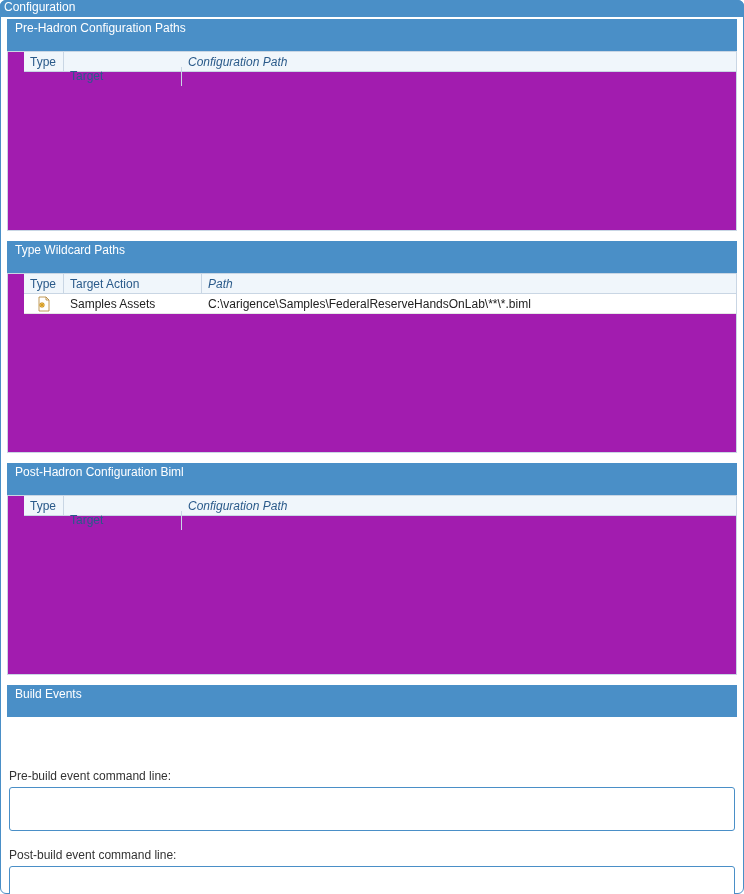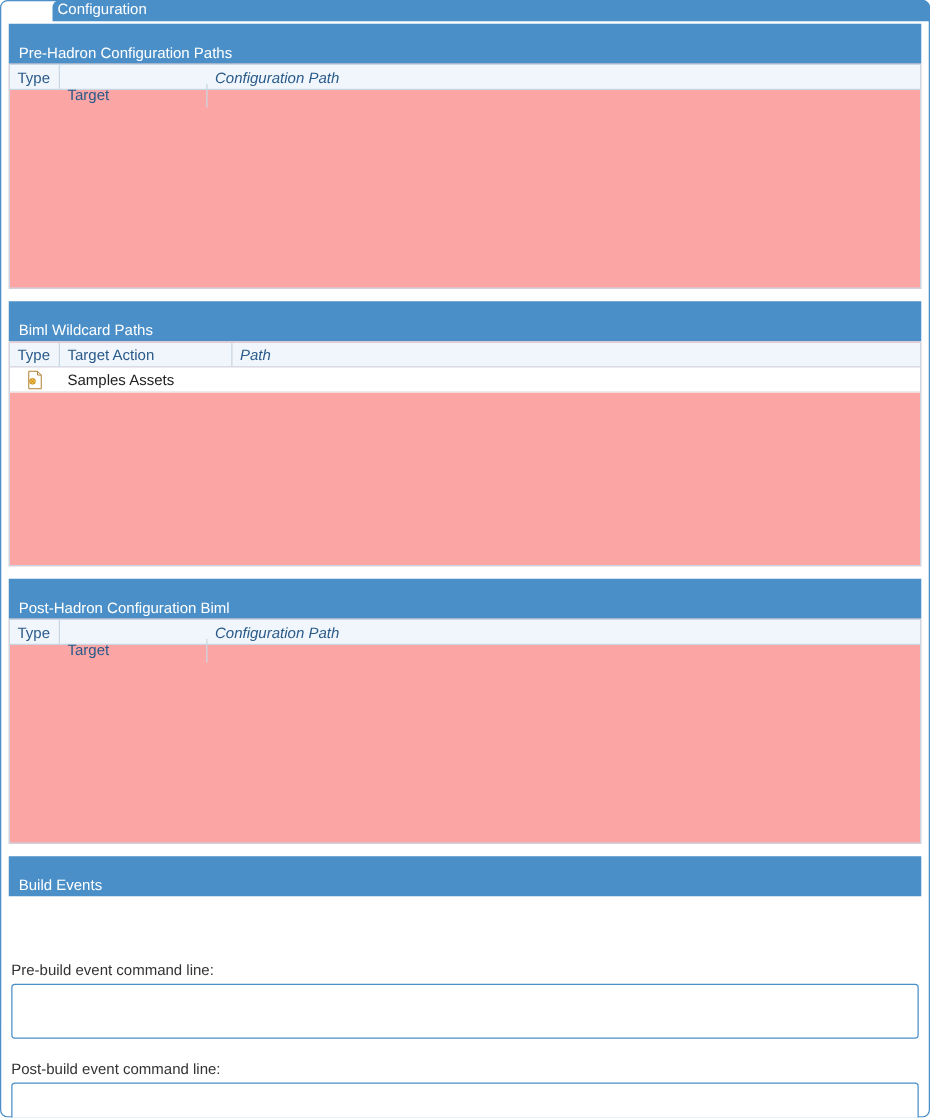--- a/index.html
+++ b/index.html
@@ -23,41 +23,41 @@
     font-size: 12px;
     padding: 0 4px 1px 4px;
     position: absolute;
     top: -1px;
     left: -1px;
     right: -1px;
     border-top-left-radius: 6px;
     border-top-right-radius: 6px;
     height: 17px;
     line-height: 15px;
-    margin-left: 42px;
   }
   .panel-body {
     margin-top: 16px;
   }
   .section {
     margin-top: 10px;
   }
   .section-header {
     background: #4a8fc7;
     color: #fff;
     font-size: 12px;
-    padding: 16px 8px;
+    padding: 2px 8px;
     height: 32px;
     line-height: 15px;
   }
   .table-wrap {
     border: 1px solid #c9d6e4;
-    background: #fca5a5;
+    background: #a21caf;
     height: 180px;
     overflow: hidden;
+    padding-left: 16px;
   }
   .hdr-row {
     display: flex;
     background: #f0f6fb;
     border-bottom: 1px solid #c9d6e4;
     height: 20px;
     align-items: center;
   }
   .hdr-cell {
     color: #2a5a8a;
@@ -135,39 +135,40 @@
       <div class="table-wrap">
         <div class="hdr-row">
           <div class="hdr-cell col-type">Type</div>
           <div class="hdr-cell col-target">Target</div>
           <div class="hdr-cell col-confpath">Configuration Path</div>
         </div>
       </div>
     </div>
 
     <div class="section">
-      <div class="section-header">Biml Wildcard Paths</div>
+      <div class="section-header">Type Wildcard Paths</div>
       <div class="table-wrap">
         <div class="hdr-row">
           <div class="hdr-cell col-type">Type</div>
           <div class="hdr-cell col-build">Target Action</div>
           <div class="hdr-cell col-path">Path</div>
         </div>
         <div class="data-row">
           <div class="data-cell icon-cell">
             <span class="file-icon">
               <svg viewBox="0 0 16 16">
                 <path d="M3 1 h7 l3 3 v11 h-10 z" fill="#fff" stroke="#b08030" stroke-width="0.8"></path>
                 <path d="M10 1 v3 h3" fill="none" stroke="#b08030" stroke-width="0.8"></path>
                 <circle cx="6" cy="9" r="2.3" fill="#f6c24a" stroke="#c08a20" stroke-width="0.7"></circle>
                 <path d="M4.2 7.2 L7.8 10.8 M7.8 7.2 L4.2 10.8" stroke="#c08a20" stroke-width="0.7"></path>
               </svg>
             </span>
           </div>
           <div class="data-cell col-build">Samples Assets</div>
+          <div class="data-cell col-path">C:\varigence\Samples\FederalReserveHandsOnLab\**\*.biml</div>
         </div>
       </div>
     </div>
 
     <div class="section">
       <div class="section-header">Post-Hadron Configuration Biml</div>
       <div class="table-wrap">
         <div class="hdr-row">
           <div class="hdr-cell col-type">Type</div>
           <div class="hdr-cell col-target">Target</div>

